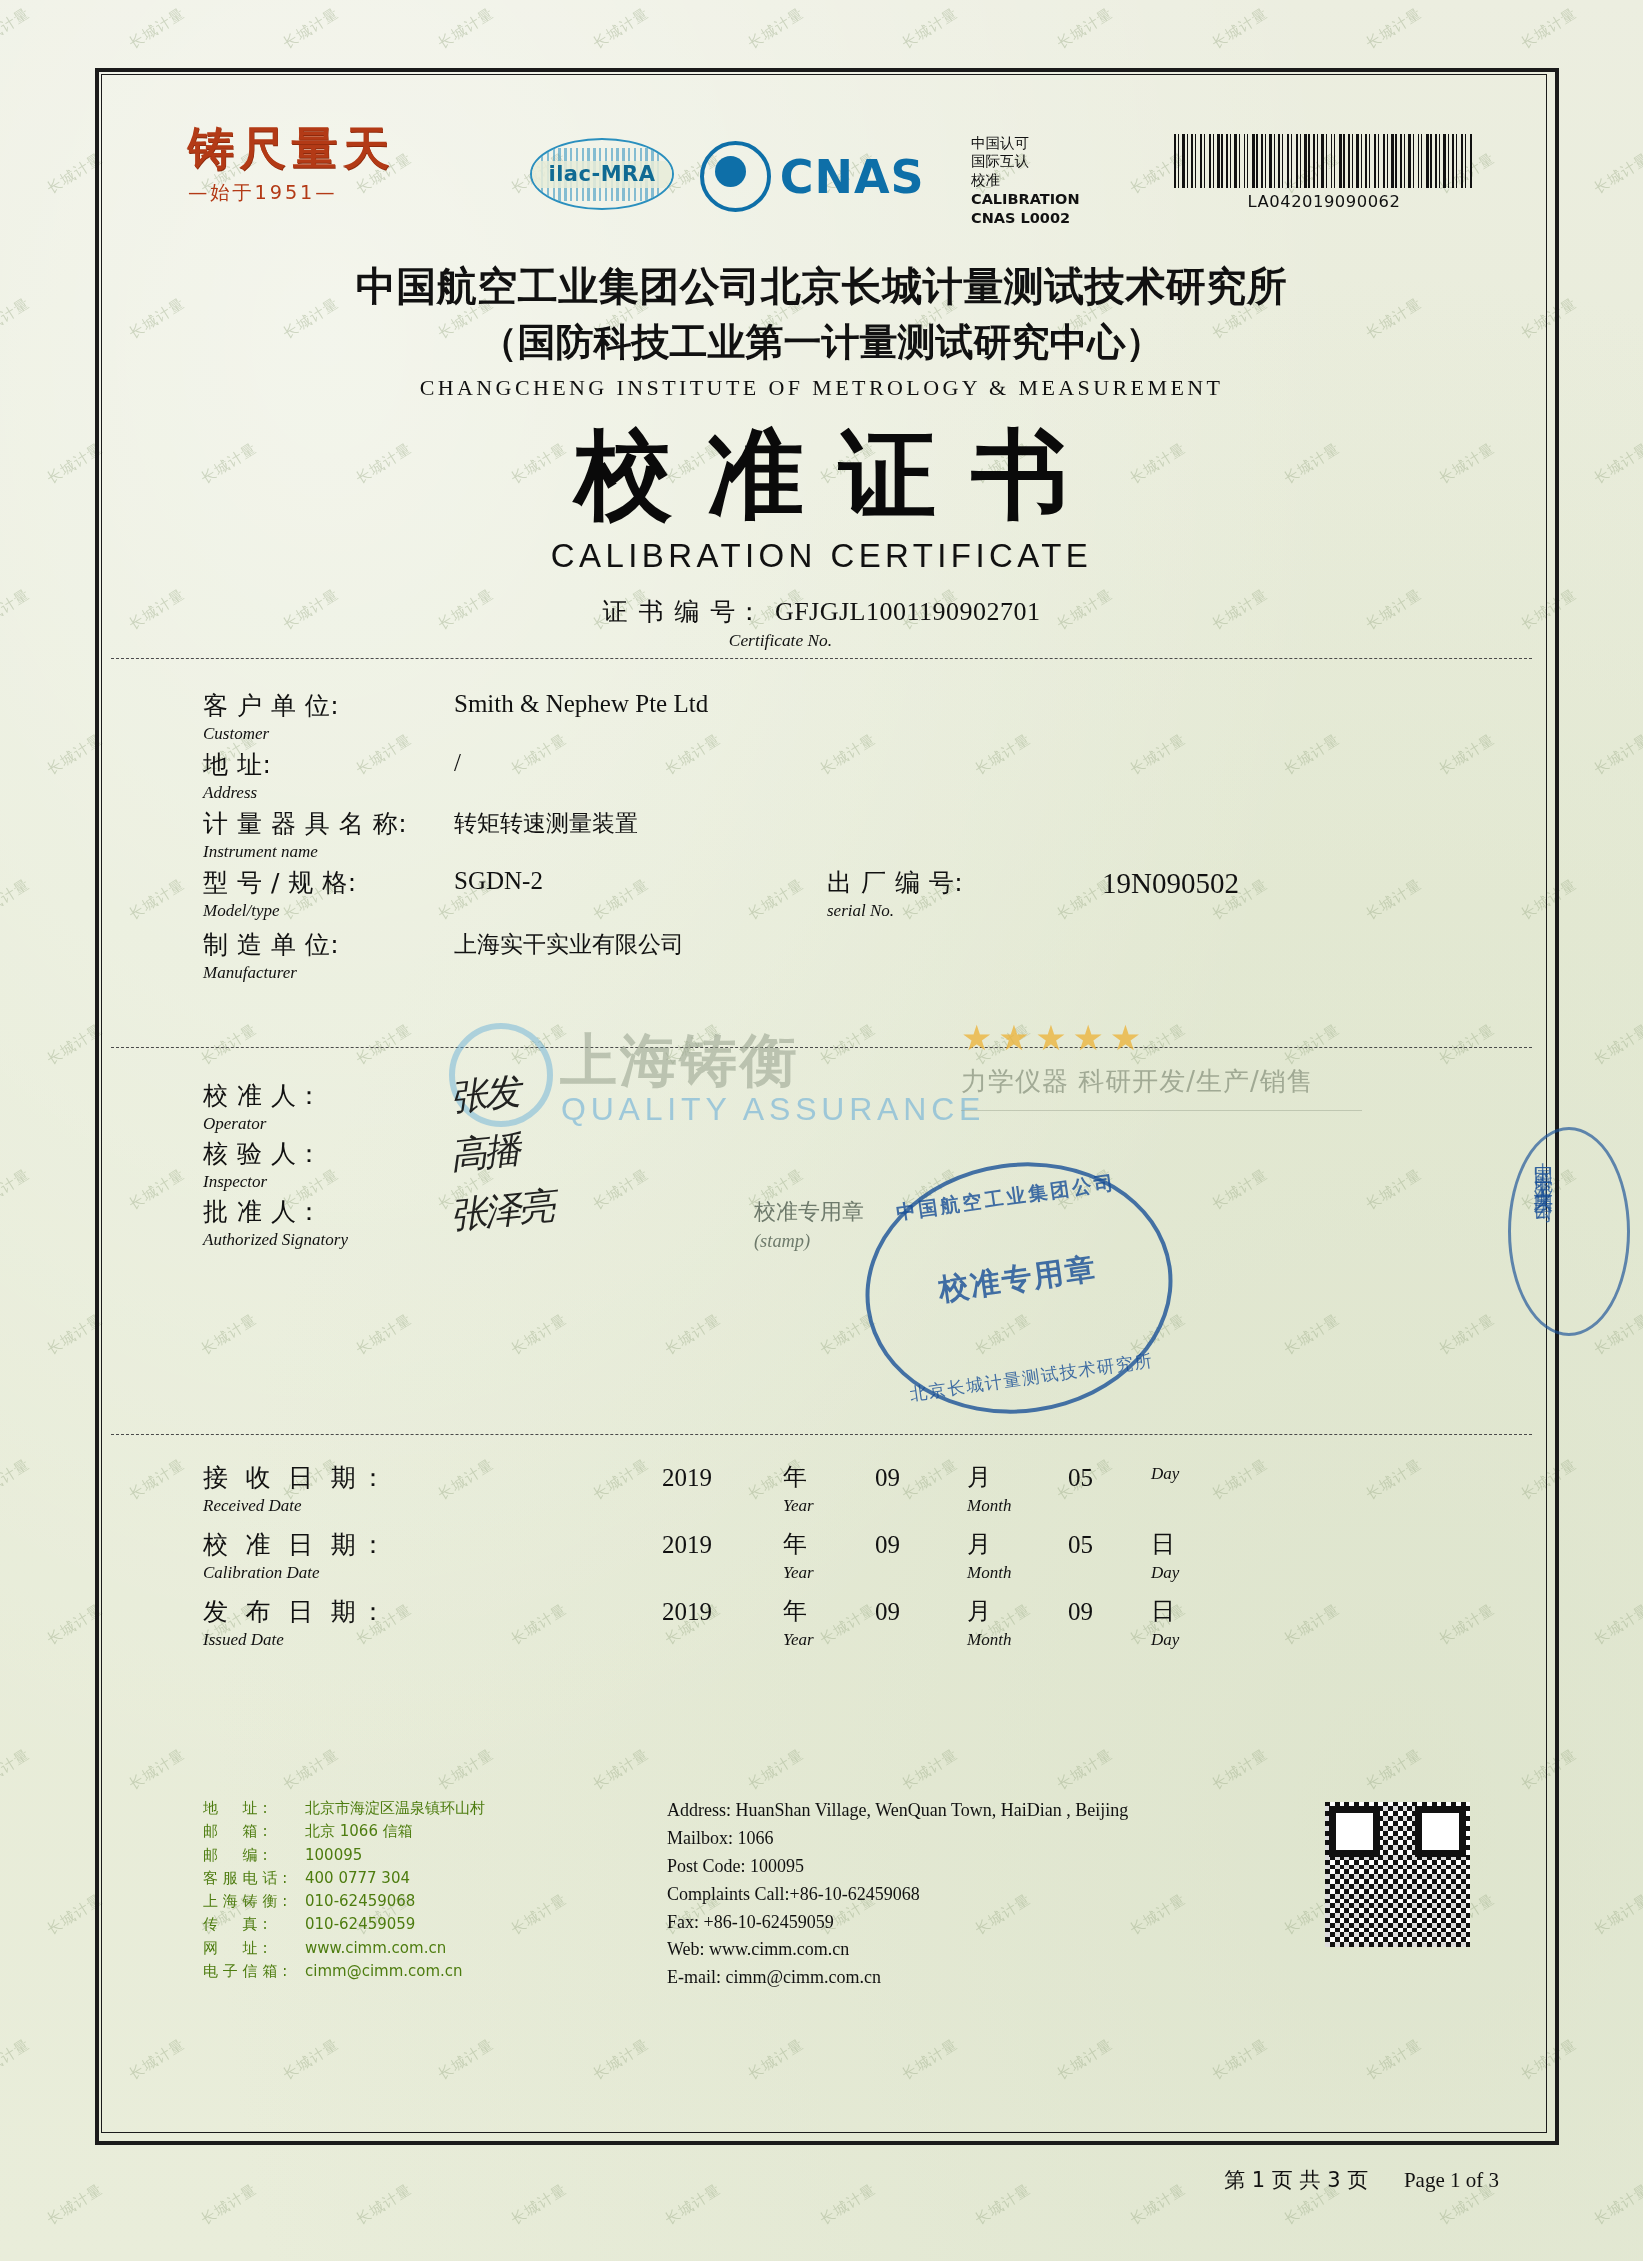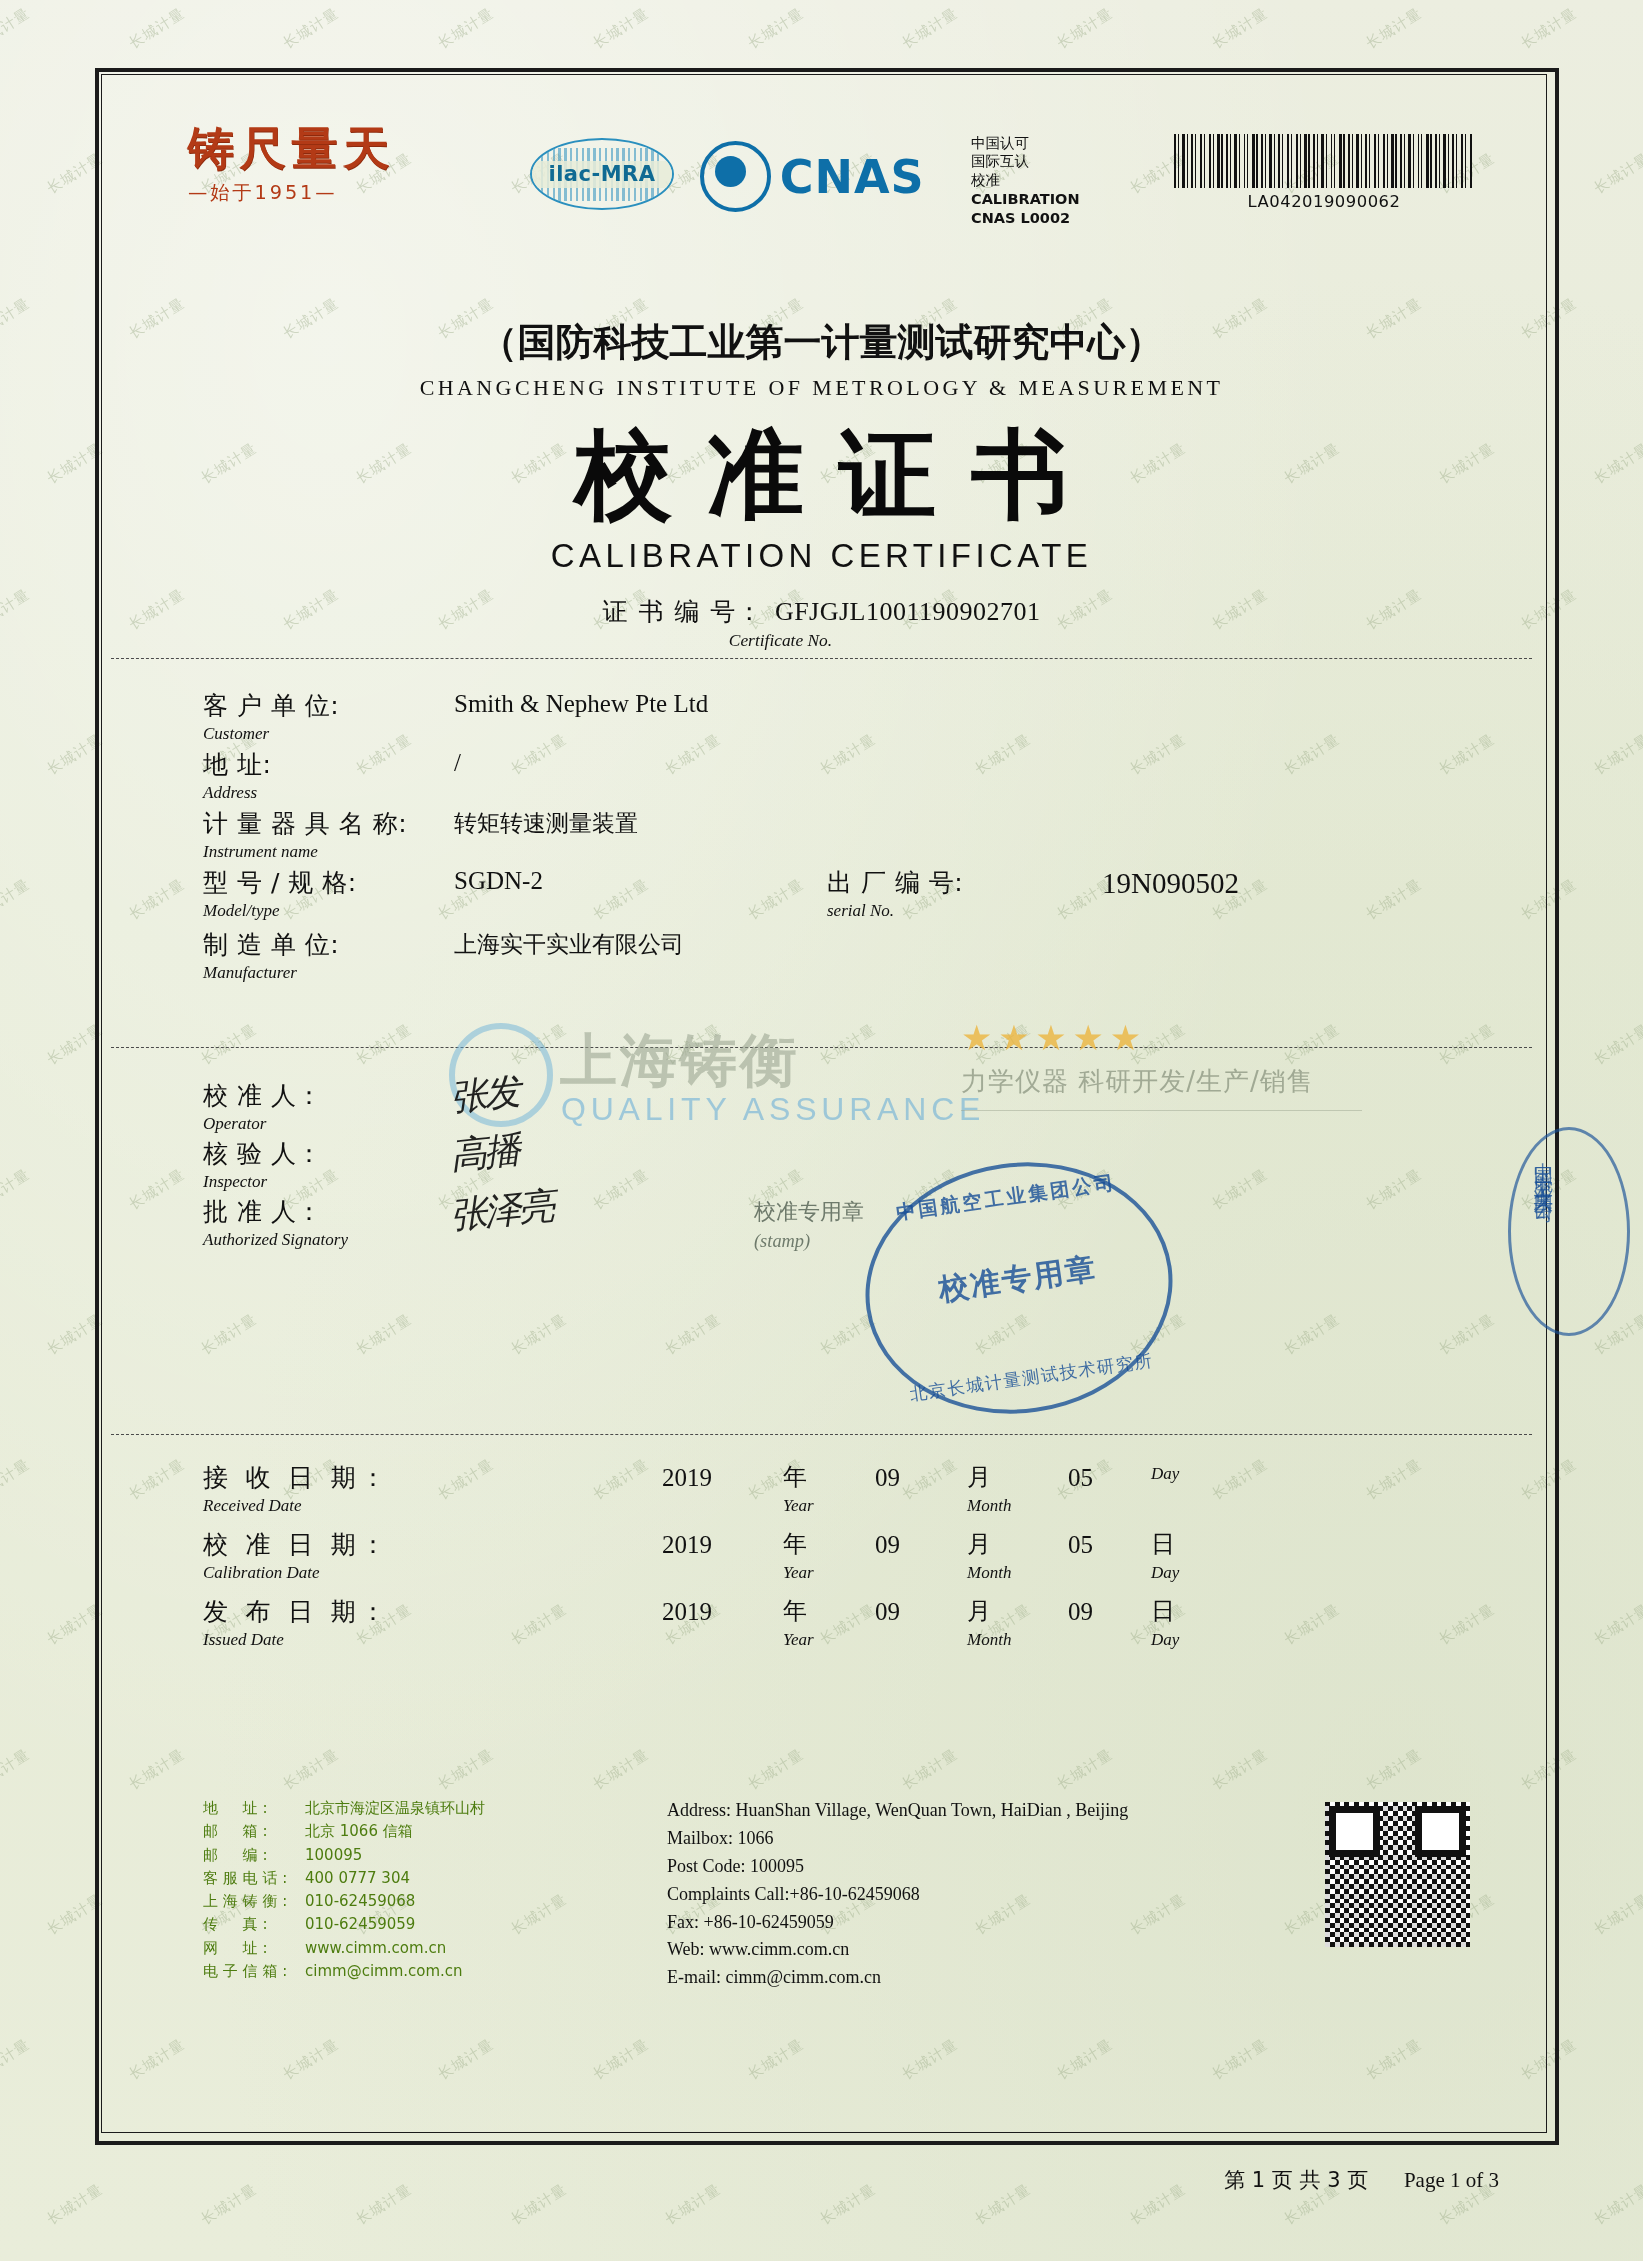--- a/index.html
+++ b/index.html
@@ -859,20 +859,21 @@
         <div>CALIBRATION</div>
         <div>CNAS L0002</div>
       </div>
 
       <div class="barcode-wrap">
         <div class="barcode"></div>
         <div class="barcode-num">LA042019090062</div>
       </div>
     </div>
 
+    <div class="inst-title">中国航空工业集团公司北京长城计量测试技术研究所</div>
     <div class="inst-title2">（国防科技工业第一计量测试研究中心）</div>
     <div class="inst-title-en">CHANGCHENG INSTITUTE OF METROLOGY &amp; MEASUREMENT</div>
 
     <div class="cert-title-cn">校准证书</div>
     <div class="cert-title-en">CALIBRATION CERTIFICATE</div>
 
     <div class="certno-row">
       <div class="certno-line">
         <span class="certno-label-cn">证 书 编 号：</span><span class="certno-value">GFJGJL1001190902701</span>
         <span class="certno-label-en">Certificate No.</span>

